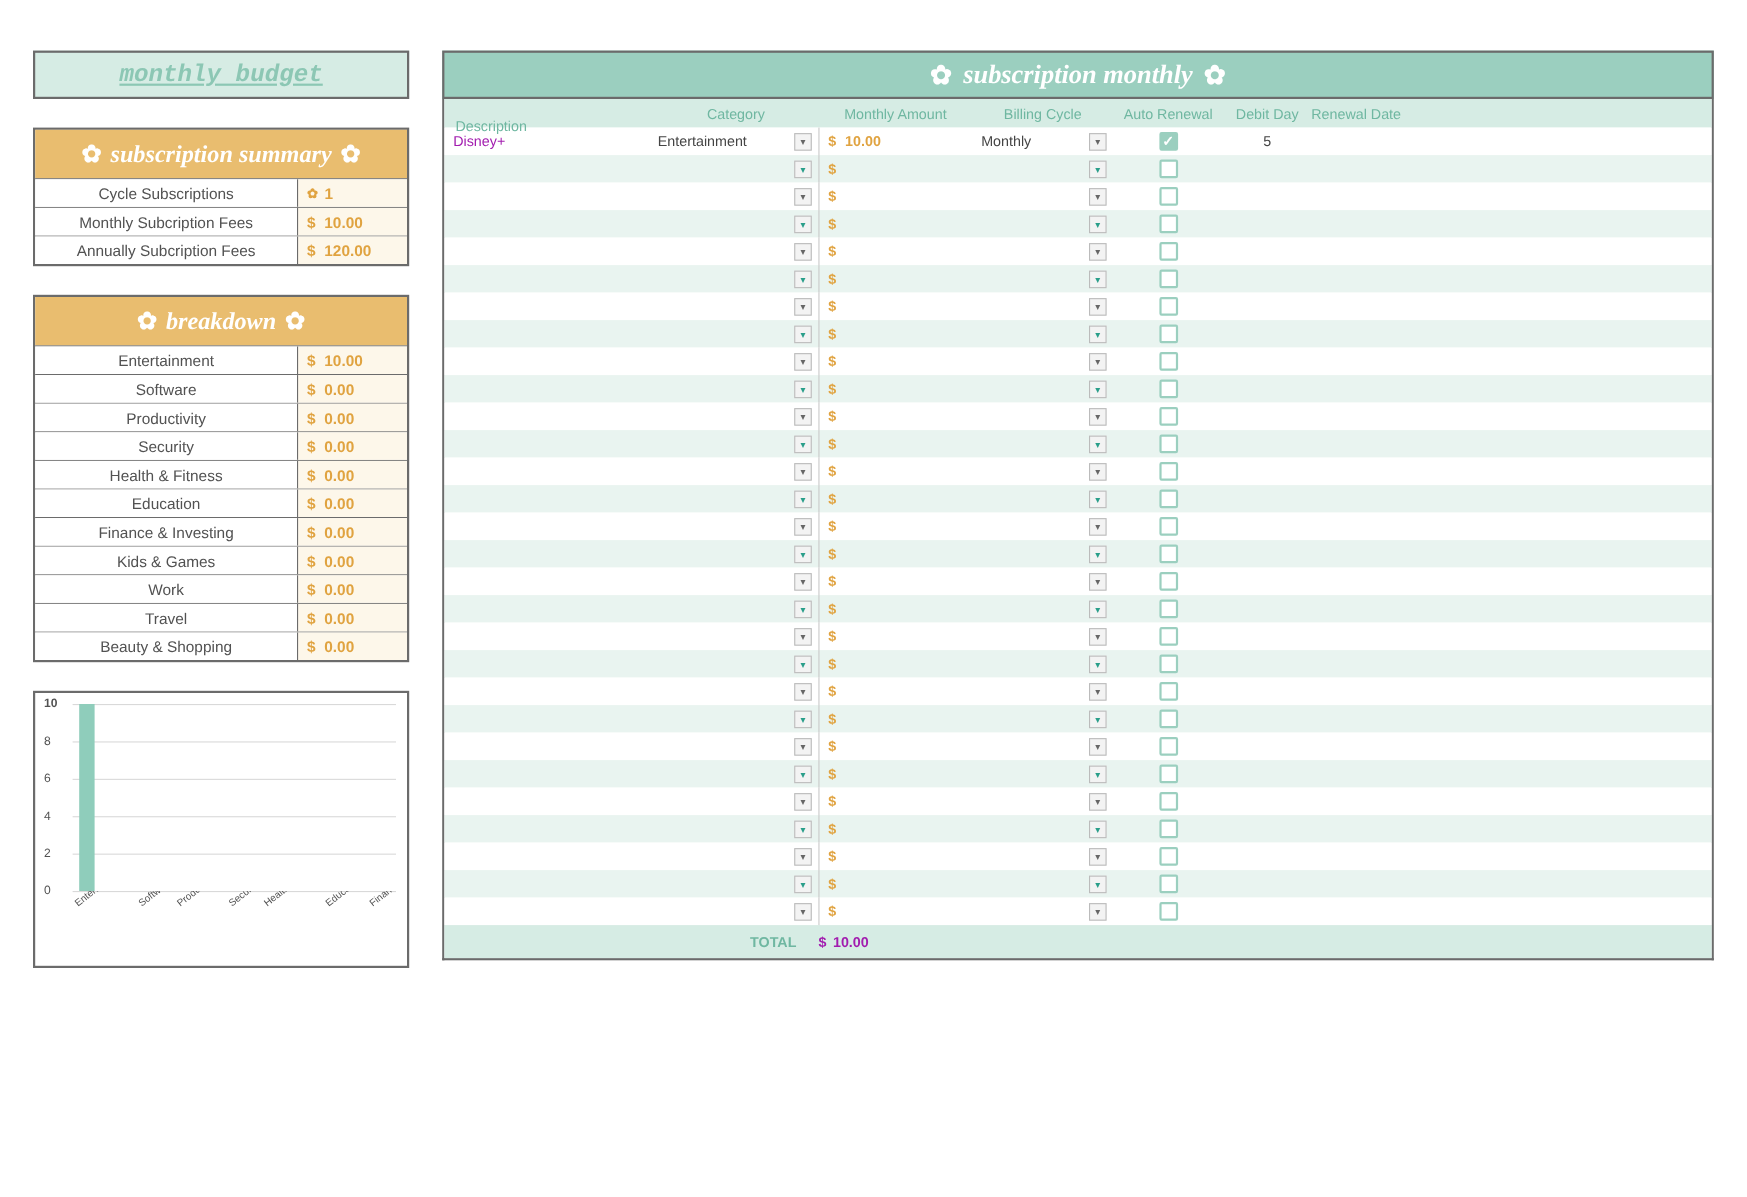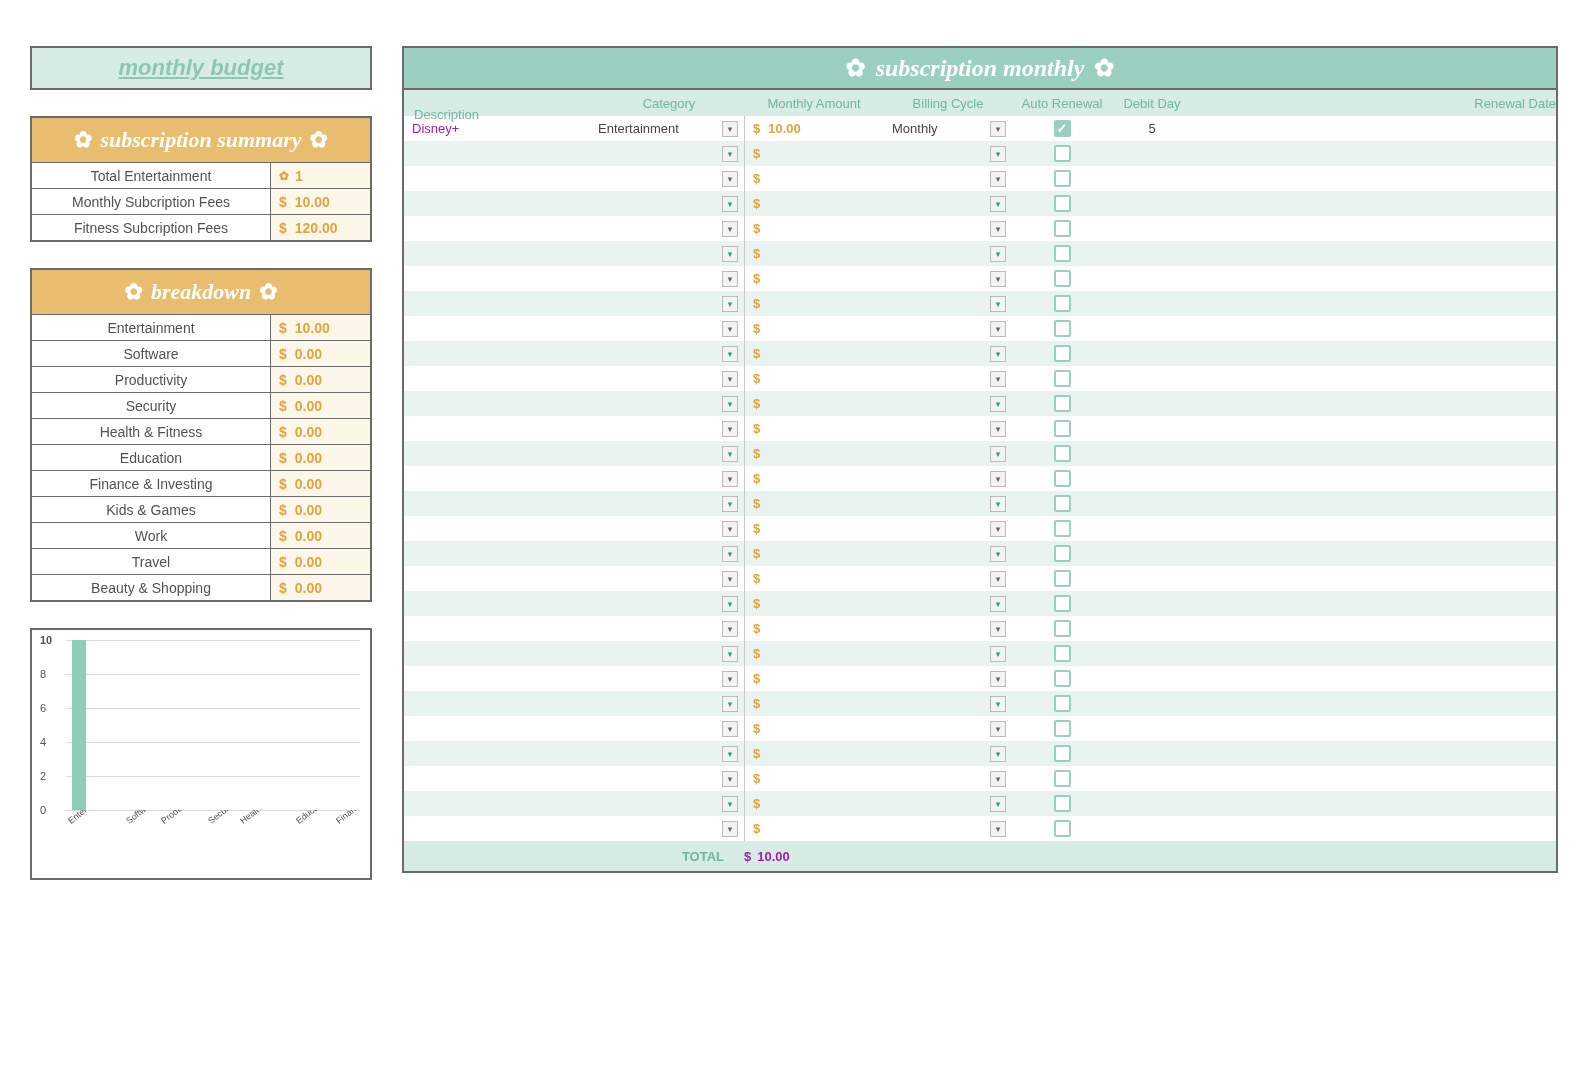--- a/index.html
+++ b/index.html
@@ -14,21 +14,21 @@
   .wrap { display: flex; gap: 30px; }
   .left { width: 342px; flex: 0 0 342px; }
   .right { flex: 1; }
 
   
   .panel { border: 2px solid #6b6b6b; background: #fff; }
   .title-box {
     height: 44px;
     display: flex; align-items: center; justify-content: center;
     background: #d6ece4;
-    font-family: Liberation Sans, sans-serif;
+    font-family: Liberation Mono, monospace;
     font-style: italic; font-weight: bold;
     color: #8cc7b4;
     font-size: 22px;
     text-decoration: underline;
   }
   .hdr-band {
     height: 44px;
     background: #e9bd6f;
     display:flex;align-items:center;justify-content:center;
     font-family: Georgia, serif; font-style: italic; font-weight: bold;
@@ -77,21 +77,21 @@
   }
   .tracker-title .flower{ margin:0 10px; font-style:normal;}
   .tracker-body { border:2px solid #6b6b6b; border-top:none;}
   .thead { display:flex; height:26px; background:#d6ece4; font-size:13px; color:#6fb7a1; align-items:center;}
   .col-desc {width:190px; padding-left:10px;margin-top:22px;}
   .col-cat  {width:150px; text-align:center;}
   .col-amt  {width:140px; text-align:center;}
   .col-bill {width:128px; text-align:center;}
   .col-auto {width:100px; text-align:center;}
   .col-debit{width:80px; text-align:center;}
-  .col-renew{flex:1; text-align:right;}
+  .col-renew{flex:1; text-align:left;}
   .thead div{font-weight:500;}
   .trow { display:flex; height:25px; font-size:13px; align-items:center;}
   .trow.even{ background:#fff;}
   .trow.odd{ background:#e9f4f0;}
   .cell{display:flex;align-items:center;height:100%;}
   .c-desc{width:190px; padding-left:8px; color:#a21caf;}
   .c-cat{width:150px; padding-left:4px; position:relative; color:#444;}
   .c-amt{width:140px; padding-left:8px; color:#e0a340; font-weight:bold;}
   .c-amt .cur{margin-right:8px;}
   .c-bill{width:128px; padding-left:8px; color:#444; position:relative;}
@@ -127,35 +127,35 @@
     <div class="gap"></div>
 
     <div class="panel">
       <div class="hdr-band">
         <span class="flower">✿</span>
         <span>subscription summary</span>
         <span class="flower">✿</span>
       </div>
       <div id="summary-rows">
           <div class="sum-row">
-            <div class="lbl">Total Entertainment</div>
+            <div class="lbl">Cycle Subscriptions</div>
             <div class="val">
               <span class="flower-sm">✿</span>
               <span>1</span>
             </div>
           </div>
           <div class="sum-row">
             <div class="lbl">Monthly Subcription Fees</div>
             <div class="val">
               <span class="cur">$</span>
               <span>10.00</span>
             </div>
           </div>
           <div class="sum-row">
-            <div class="lbl">Fitness Subcription Fees</div>
+            <div class="lbl">Annually Subcription Fees</div>
             <div class="val">
               <span class="cur">$</span>
               <span>120.00</span>
             </div>
           </div>
         </div>
     </div>
 
     <div class="gap"></div>
 

